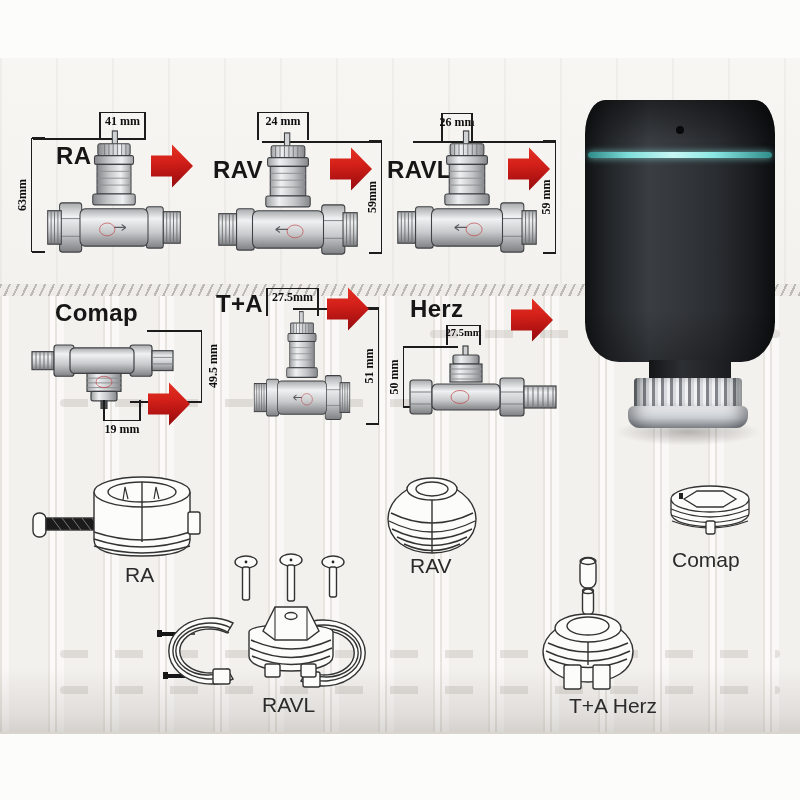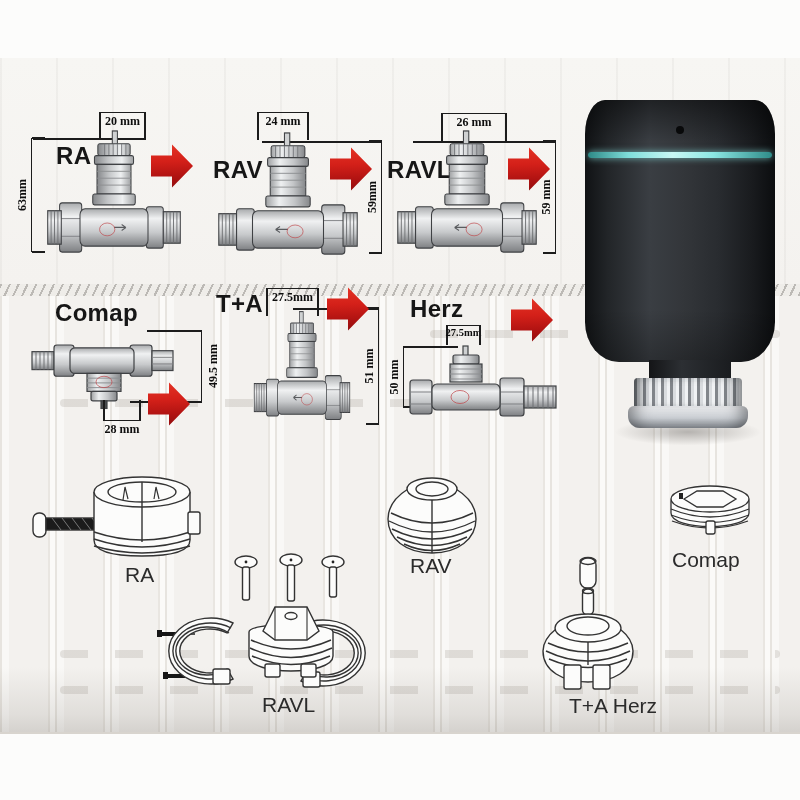--- a/index.html
+++ b/index.html
@@ -79,21 +79,21 @@
   <div class="rad-row" style="left:430px;top:330px;width:350px"></div>
   <div class="rad-row" style="left:60px;top:399px;width:360px"></div>
   <div class="rad-row" style="left:60px;top:650px;width:720px"></div>
   <div class="rad-row" style="left:60px;top:686px;width:720px"></div>
 
   <div class="cline" style="left:33px;top:138px;width:113px"></div>
   <div class="vdim" style="left:31px;top:138px;height:114px">
     <span class="dimtext">63mm</span>
   </div>
   <div class="hdim" style="left:100px;top:112px;width:45px">
-    <span class="dimtext">20 mm</span>
+    <span class="dimtext">41 mm</span>
   </div>
   <div class="figlabel" style="left:56px;top:142px">RA</div>
   <div class="valve-svg flipx" style="left:46px;top:128px;width:136px;height:128px">
       <svg viewBox="0 0 160 130" preserveAspectRatio="none">
         <defs>
 <linearGradient id="gv" x1="0" y1="0" x2="1" y2="0">
             <stop offset="0" stop-color="#9fa1a3"></stop>
             <stop offset=".3" stop-color="#eef0f1"></stop>
             <stop offset=".65" stop-color="#c3c5c7"></stop>
             <stop offset="1" stop-color="#85878a"></stop>
@@ -169,21 +169,21 @@
 <ellipse cx="88" cy="103" rx="9" ry="6.5" fill="none" stroke="#c04a4e" stroke-width="1" opacity=".75"></ellipse>
 </g>
       </svg>
     </div>
   <div class="vdim tl" style="left:381px;top:141px;height:112px">
     <span class="dimtext">59mm</span>
   </div>
   <div class="arrow" style="left:330px;top:146px"></div>
 
   <div class="cline" style="left:413px;top:141px;width:142px"></div>
-  <div class="hdim" style="left:442px;top:113px;width:64px">
+  <div class="hdim" style="left:442px;top:113px;width:30px">
     <span class="dimtext">26 mm</span>
   </div>
   <div class="figlabel" style="left:387px;top:156px">RAVL</div>
   <div class="valve-svg" style="left:396px;top:128px;width:142px;height:128px">
       <svg viewBox="0 0 160 130" preserveAspectRatio="none">
         <defs>
 <linearGradient id="gv" x1="0" y1="0" x2="1" y2="0">
             <stop offset="0" stop-color="#9fa1a3"></stop>
             <stop offset=".3" stop-color="#eef0f1"></stop>
             <stop offset=".65" stop-color="#c3c5c7"></stop>
@@ -255,21 +255,21 @@
 <ellipse cx="74" cy="58" rx="8" ry="6" fill="none" stroke="#c04a4e" stroke-width="1" opacity=".75"></ellipse>
 </g>
       </svg>
     </div>
   <div class="cline" style="left:147px;top:330px;width:55px"></div>
   <div class="cline" style="left:130px;top:401px;width:72px"></div>
   <div class="vdim lr noticks" style="left:201px;top:330px;height:72px">
     <span class="dimtext">49.5 mm</span>
   </div>
   <div class="hdim flip" style="left:104px;top:399px;width:36px;height:21px">
-    <span class="dimtext">28 mm</span>
+    <span class="dimtext">19 mm</span>
   </div>
   <div class="arrow" style="left:148px;top:381px"></div>
 
   <div class="figlabel" style="left:216px;top:290px">T+A</div>
   <div class="hdim" style="left:267px;top:288px;width:51px">
     <span class="dimtext">27.5mm</span>
   </div>
   <div class="cline" style="left:293px;top:308px;width:85px"></div>
   <div class="valve-svg" style="left:253px;top:309px;width:98px;height:114px">
       <svg viewBox="0 0 160 130" preserveAspectRatio="none">

